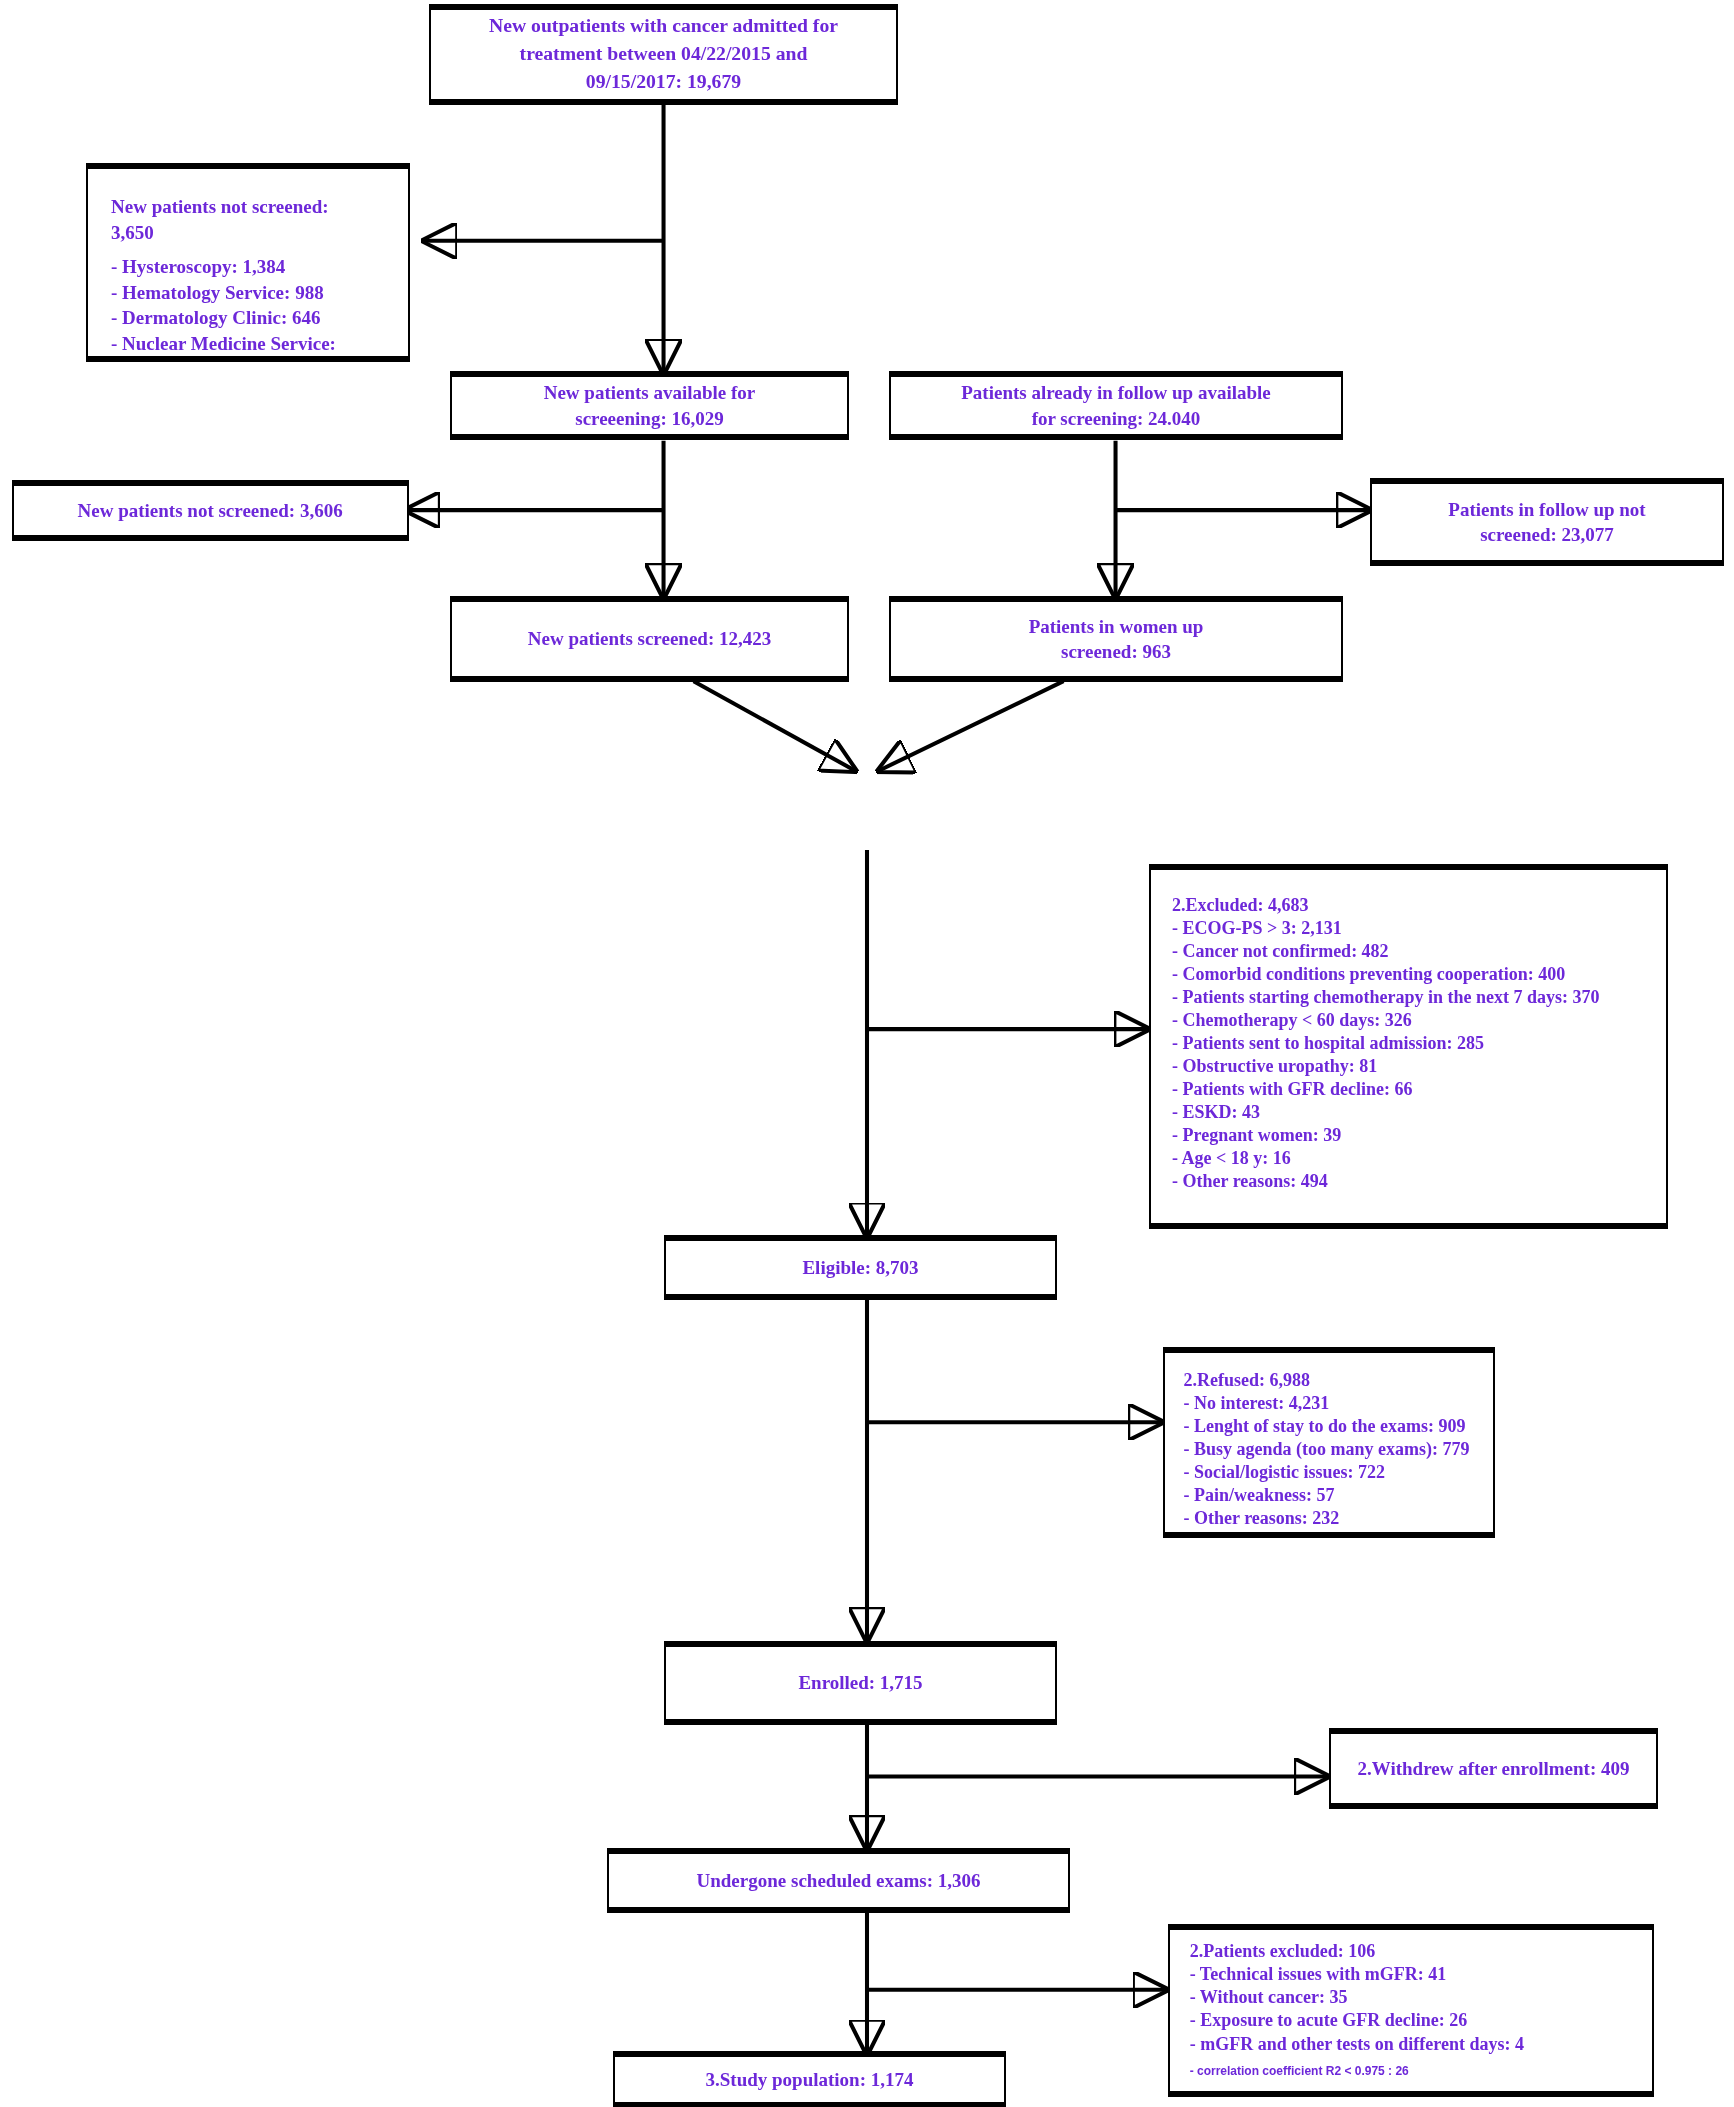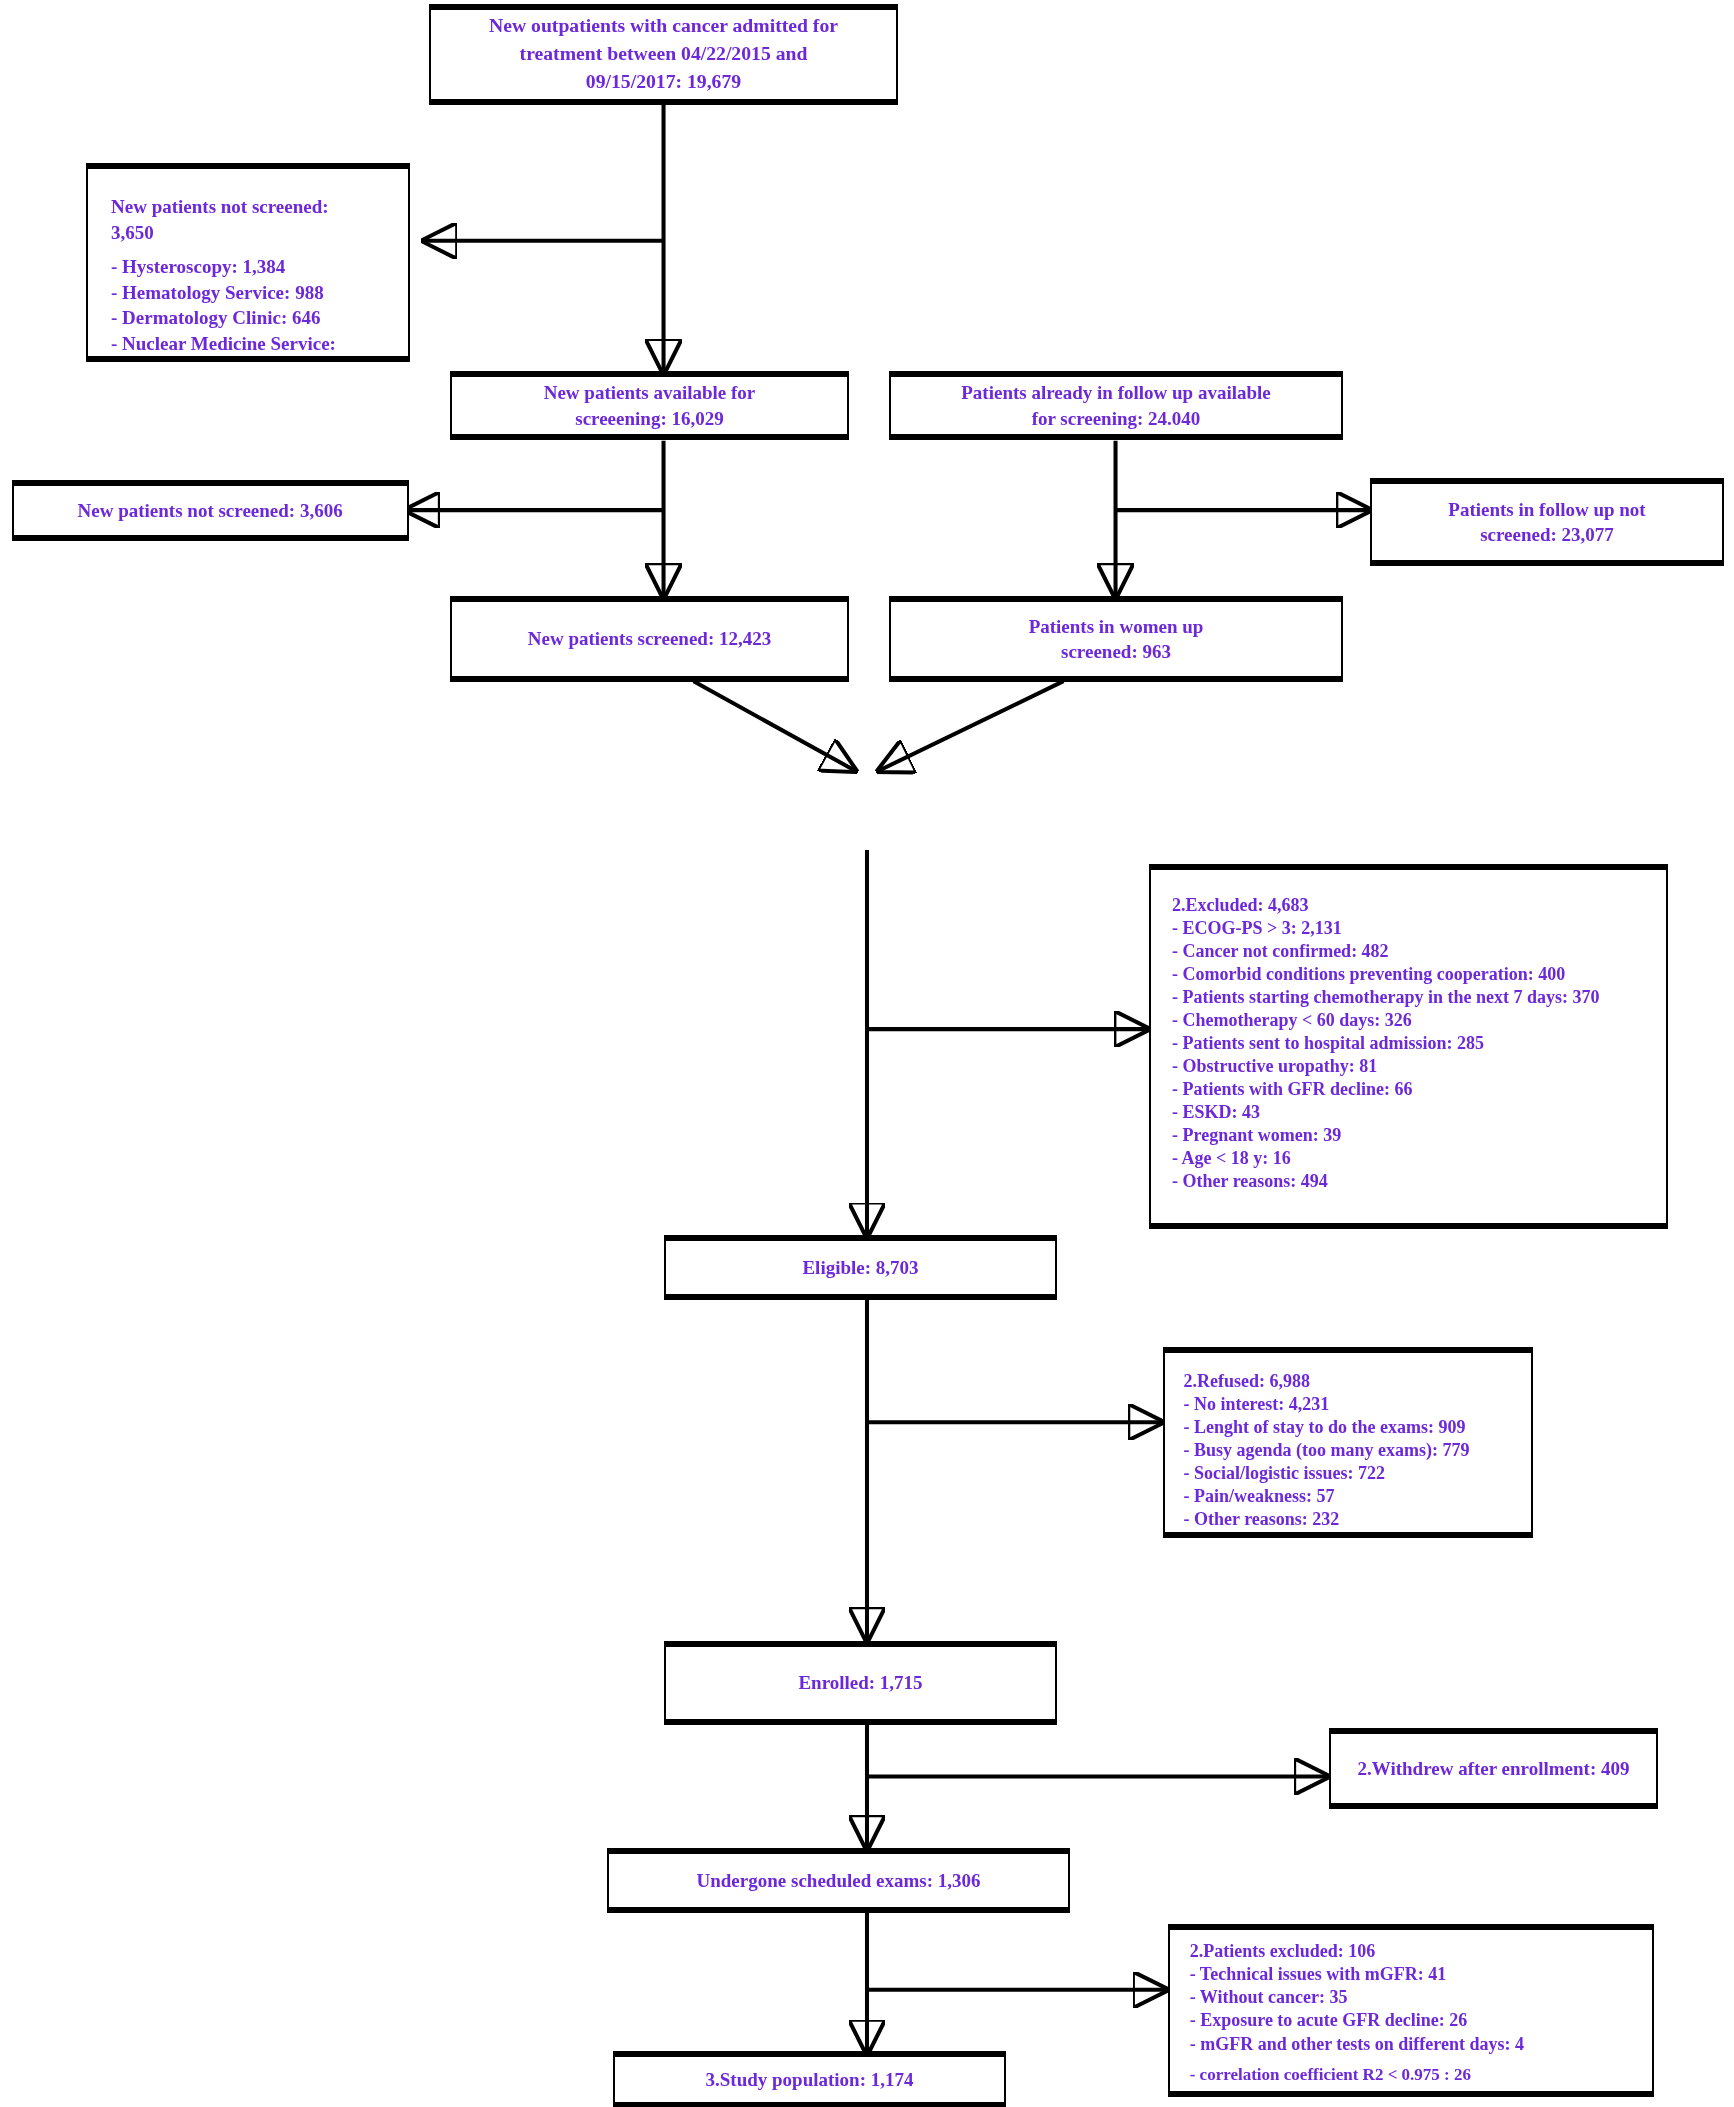--- a/index.html
+++ b/index.html
@@ -26,21 +26,21 @@
   .box .line{display:block;width:100%;}
   .box.centered .line{text-align:center;}
   .box.lefted  .line{text-align:left;}
 
   .pad{padding:0 19.7px;}
   .padL{padding:0 0 0 23px;margin-top:22px;}
 
   .t34{font-size:19.7px;line-height:1.42;}
   .t33{font-size:19px;line-height:1.34;}
   .t31{font-size:18px;line-height:1.28;}
-  .sans{font-family:Liberation Serif, serif;font-size:17px;}
+  .sans{font-family:Liberation Sans, sans-serif;font-size:12px;}
 
   .gap{height:15px;}
 
   svg#wires{position:absolute;left:0;top:0;width:1734px;height:2108px;pointer-events:none;}
   svg#wires line, svg#wires path{stroke:#000;fill:none;}
 </style>
 </head>
 <body>
 
 <div id="stage">
@@ -143,21 +143,21 @@
     <span class="line">- ESKD: 43</span>
     <span class="line">- Pregnant women: 39</span>
     <span class="line">- Age &lt; 18 y: 16</span>
     <span class="line">- Other reasons: 494</span>
   </div>
 
   <div class="box heavy centered pad t33" style="left:664px;top:1235px;width:393px;height:65px;">
     <span class="line">Eligible: 8,703</span>
   </div>
 
-  <div class="box heavy lefted t31" style="left:1163px;top:1347px;width:370px;height:191px;justify-content:center;padding:16px 0 0 18.5px;">
+  <div class="box heavy lefted t31" style="left:1163px;top:1347px;width:332px;height:191px;justify-content:flex-start;padding:16px 0 0 18.5px;">
     <span class="line">2.Refused: 6,988</span>
     <span class="line">- No interest: 4,231</span>
     <span class="line">- Lenght of stay to do the exams: 909</span>
     <span class="line">- Busy agenda (too many exams): 779</span>
     <span class="line">- Social/logistic issues: 722</span>
     <span class="line">- Pain/weakness: 57</span>
     <span class="line">- Other reasons: 232</span>
   </div>
 
   <div class="box heavy centered pad t33" style="left:664px;top:1641px;width:393px;height:84px;">

